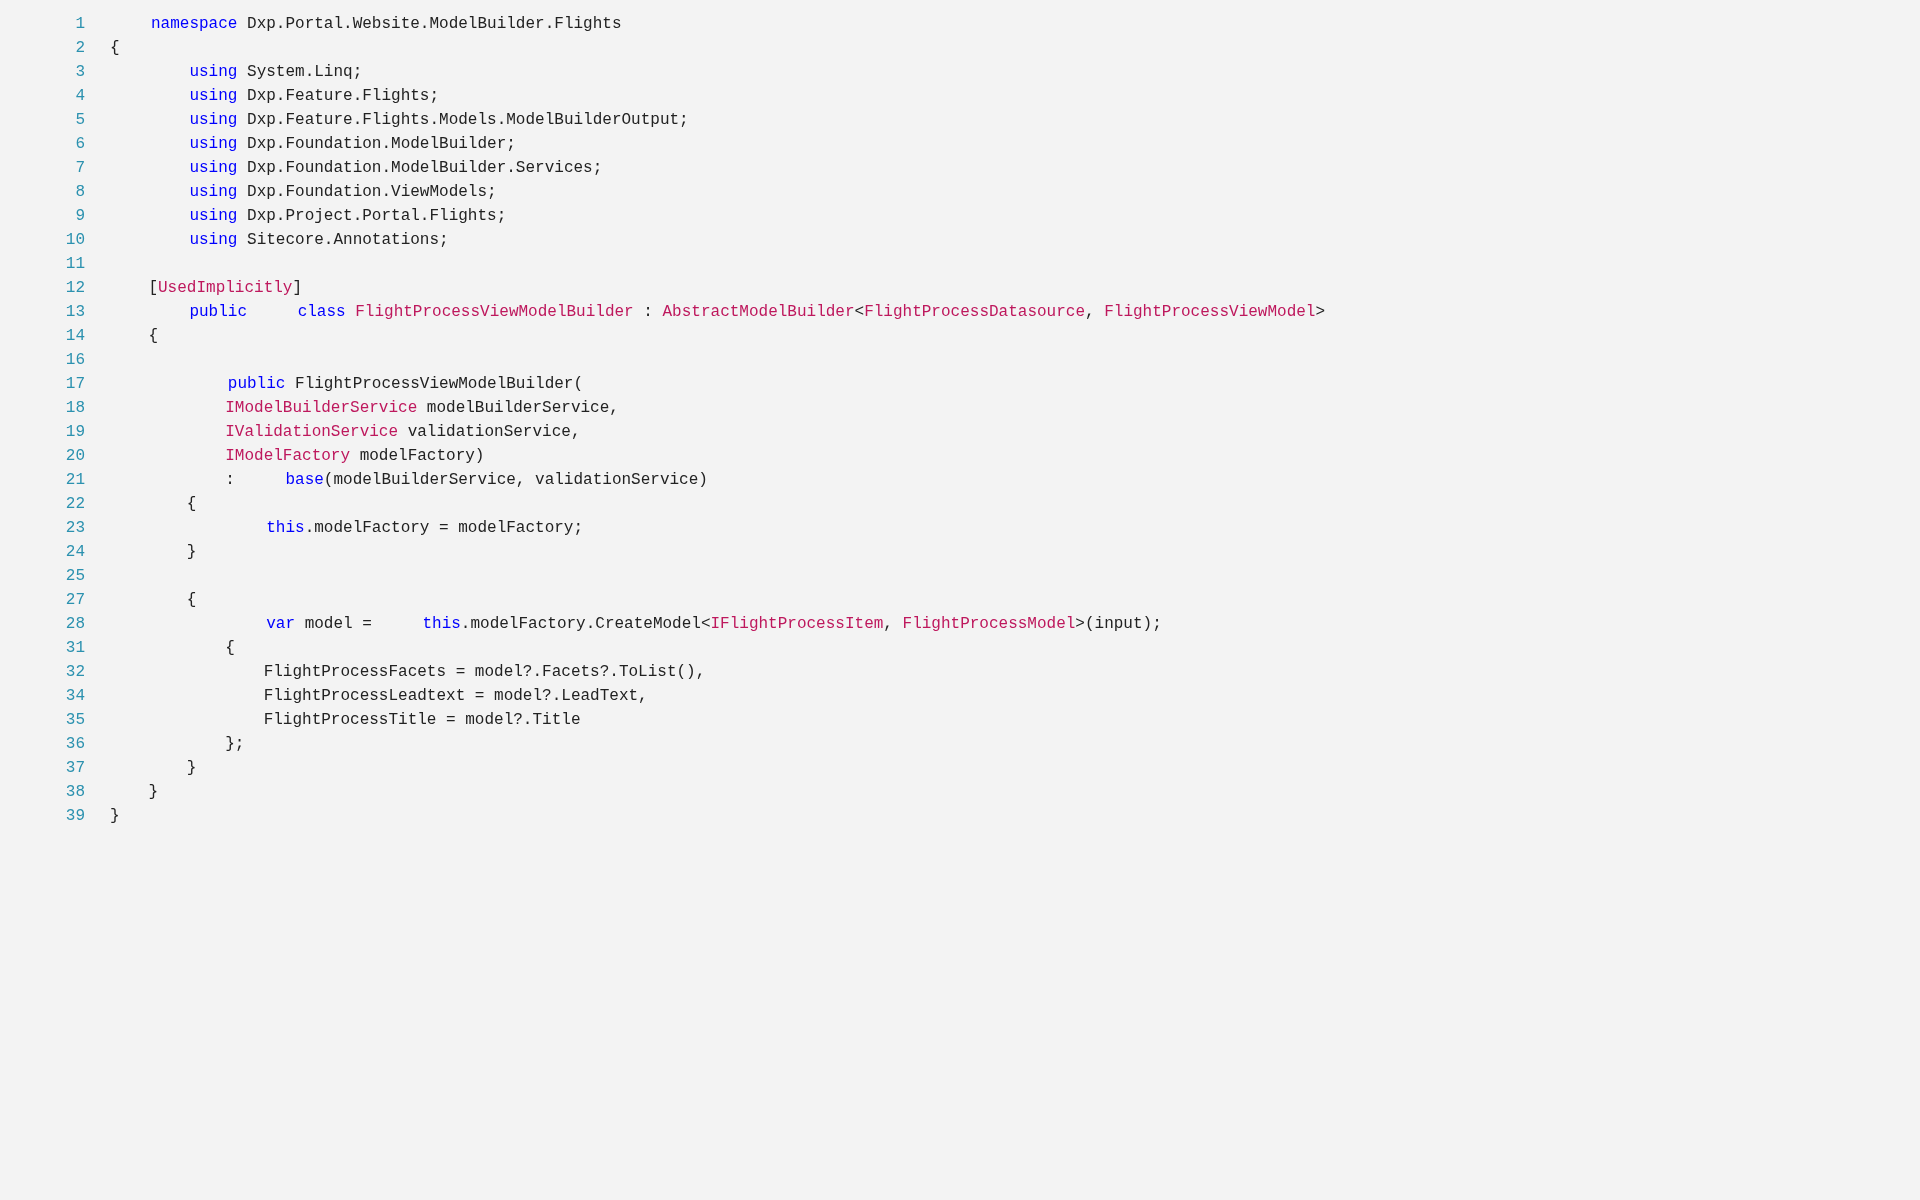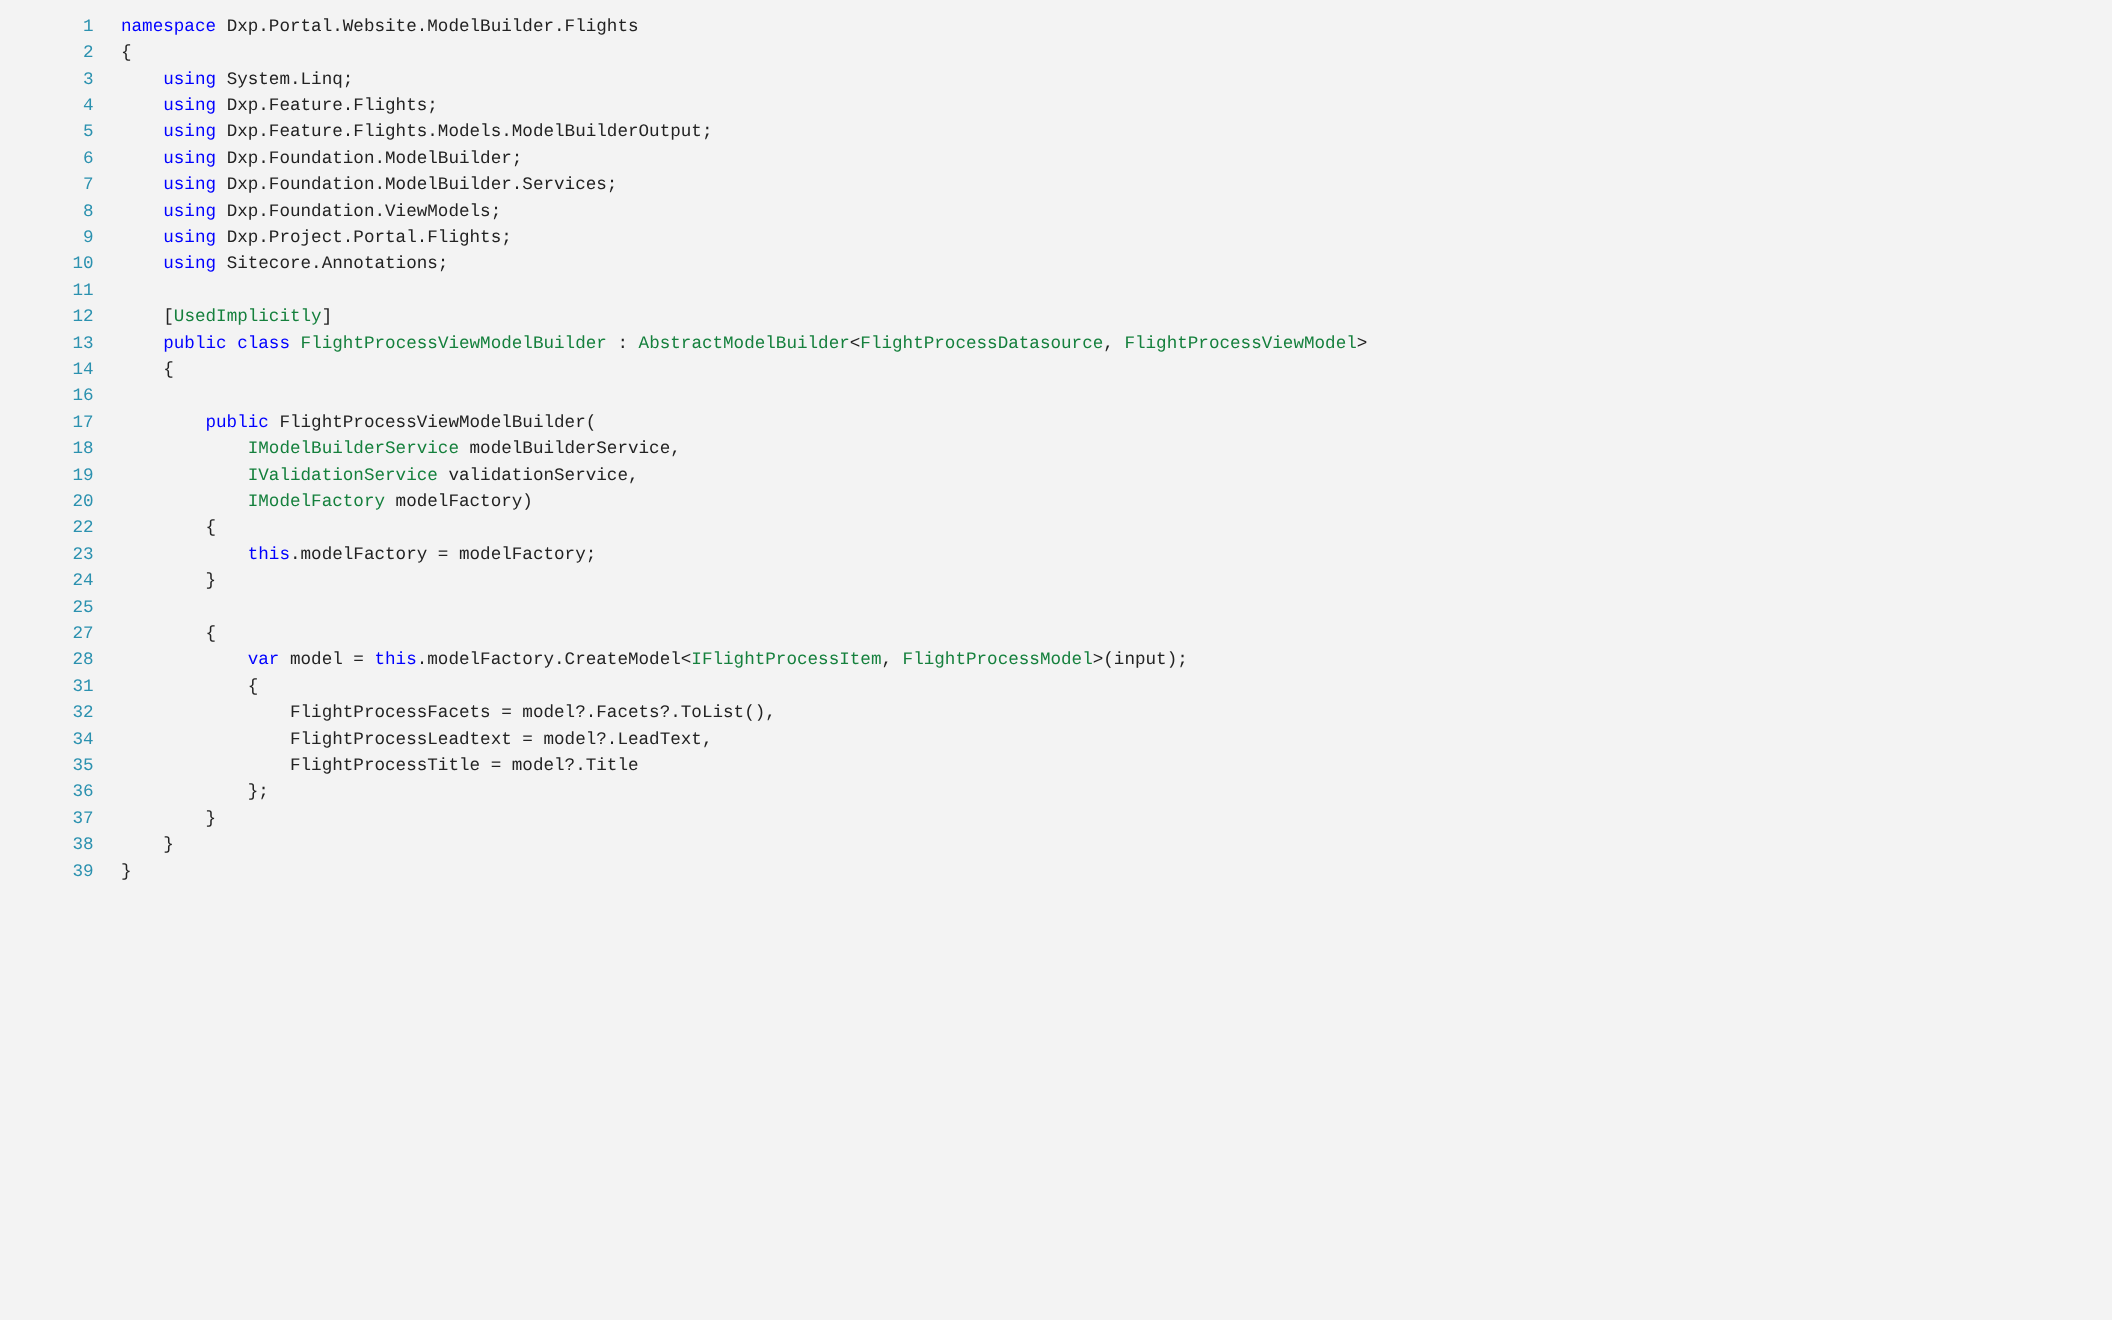--- a/index.html
+++ b/index.html
@@ -24,22 +24,22 @@
     text-align: right;
     padding-right: 25px;
     color: #2b91af;
     user-select: none;
     flex-shrink: 0;
   }
   .code {
     white-space: pre;
     flex: 1;
   }
-  .kw { color: #0000ff; }       
-  .type { color: #15803d; }
+  .kw { color: #0000ff; margin-left: 41px; }       
+  .type { color: #be185d; }
   .plain { color: #222; }
 </style>
 </head>
 <body>
 
 <div class="code-container" id="editor">
     <div class="line">
       <div class="lineno">1</div>
       <div class="code"><span class="kw">namespace</span><span class="plain"> Dxp.Portal.Website.ModelBuilder.Flights</span></div>
     </div>
@@ -109,20 +109,24 @@
     </div>
     <div class="line">
       <div class="lineno">19</div>
       <div class="code"><span class="plain">            </span><span class="type">IValidationService</span><span class="plain"> validationService,</span></div>
     </div>
     <div class="line">
       <div class="lineno">20</div>
       <div class="code"><span class="plain">            </span><span class="type">IModelFactory</span><span class="plain"> modelFactory)</span></div>
     </div>
     <div class="line">
+      <div class="lineno">21</div>
+      <div class="code"><span class="plain">            : </span><span class="kw">base</span><span class="plain">(modelBuilderService, validationService)</span></div>
+    </div>
+    <div class="line">
       <div class="lineno">22</div>
       <div class="code"><span class="plain">        {</span></div>
     </div>
     <div class="line">
       <div class="lineno">23</div>
       <div class="code"><span class="plain">            </span><span class="kw">this</span><span class="plain">.modelFactory = modelFactory;</span></div>
     </div>
     <div class="line">
       <div class="lineno">24</div>
       <div class="code"><span class="plain">        }</span></div>

